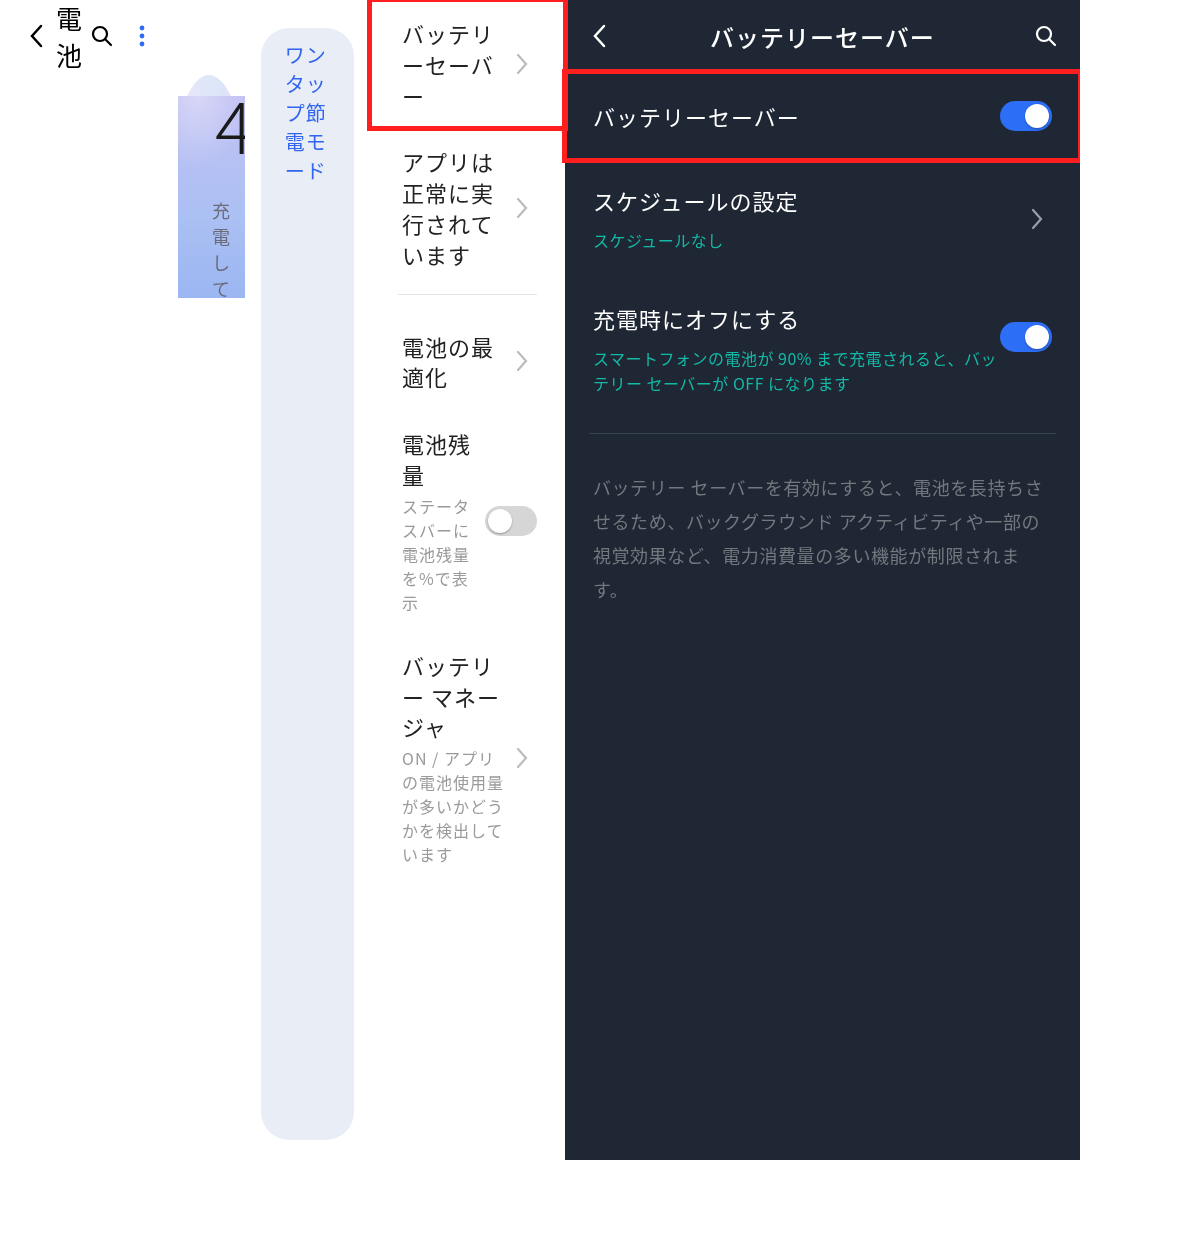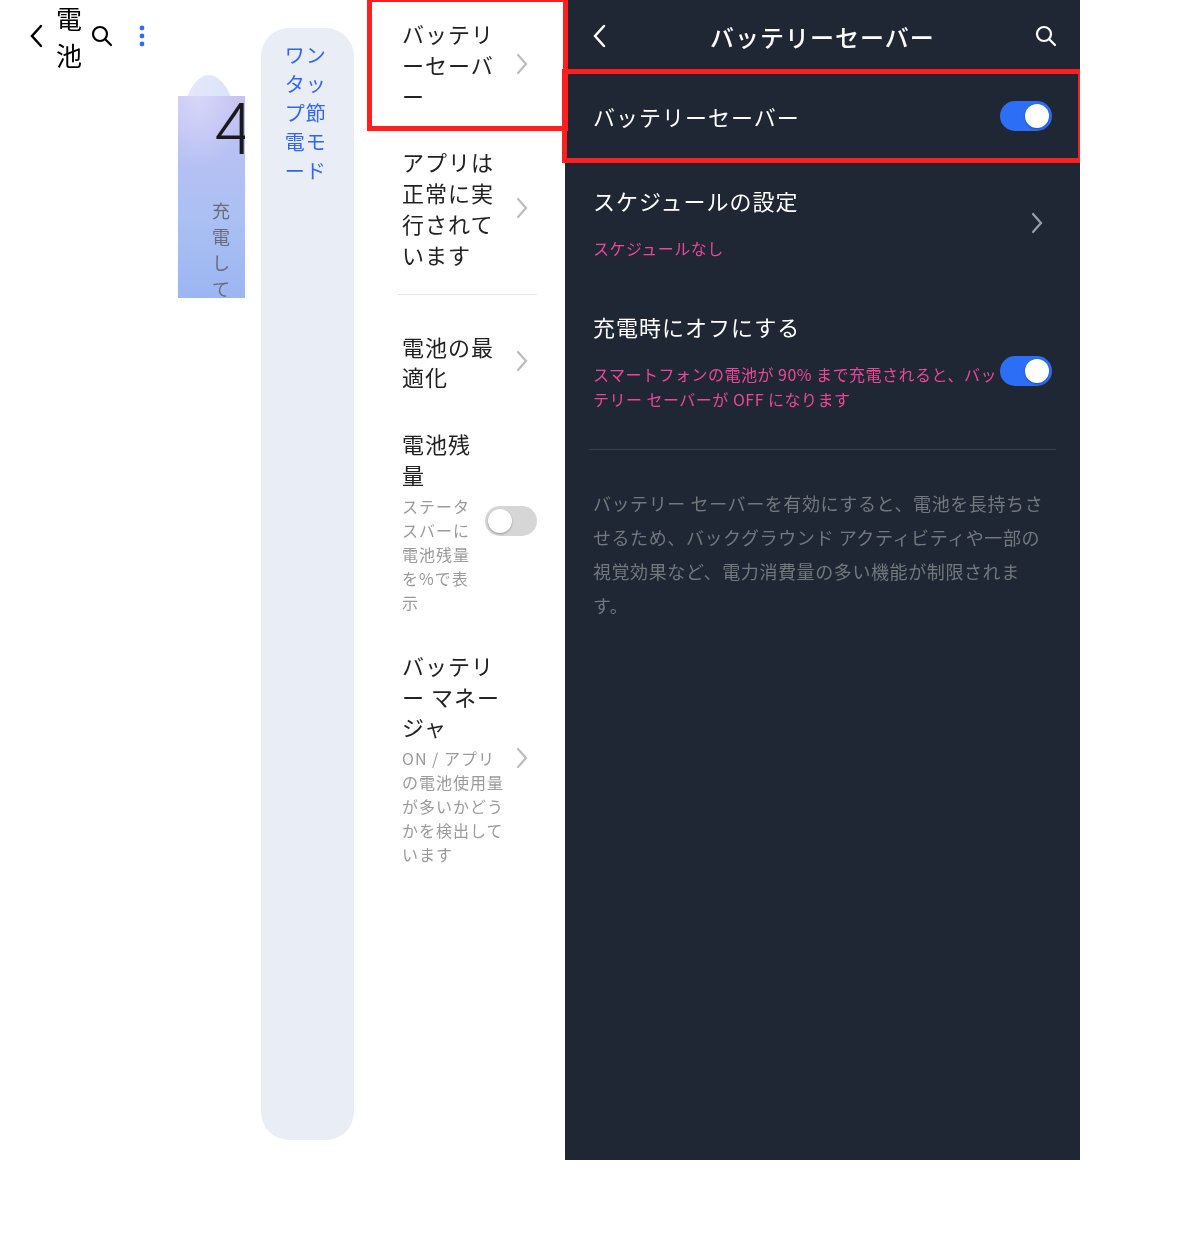--- a/index.html
+++ b/index.html
@@ -50,21 +50,21 @@
 
 .screen-right { width: 540px; background:#1e2733; color:#fff; display:flex; flex-direction:column; }
 .header-dark { height: 72px; display:flex; align-items:center; padding:0 14px; }
 .header-dark .back{ width:40px; display:flex;justify-content:center;align-items:center;}
 .header-dark .title{ flex:1; text-align:center; font-size:24px; font-weight:500; letter-spacing:1px;}
 .header-dark .search{ width:40px; display:flex;justify-content:center;align-items:center;}
 
 .row-dark{ display:flex; align-items:center; padding:24px 28px; }
 .row-dark .text{ flex:1; }
 .row-dark .title2{ font-size:22px; color:#fff; letter-spacing:1px; }
-.row-dark .sub{ font-size:16px; color:#ec4899; letter-spacing:0.5px; margin-top:20px; line-height:1.6; }
+.row-dark .sub{ font-size:16px; color:#14b8a6; letter-spacing:0.5px; margin-top:12px; line-height:1.6; }
 .row-dark .chev{ width:30px; display:flex; justify-content:center; }
 .divider-dark{ height:1px; background:#384150; margin:12px 24px 24px; }
 .desc-dark{ color:#72787e; font-size:18px; line-height:1.9; padding: 12px 28px; letter-spacing:0.6px;}
 
 svg{ display:block; }
 </style>
 </head>
 <body>
 
 <div class="screen-left">
@@ -200,21 +200,21 @@
       <div class="title2">スケジュールの設定</div>
       <div class="sub">スケジュールなし</div>
     </div>
     <div class="chev">
       <svg width="12" height="22" viewBox="0 0 12 22">
           <path d="M2 2 L10 11 L2 20" stroke="#9aa0a6" stroke-width="2.2" fill="none" stroke-linecap="round"></path>
         </svg>
     </div>
   </div>
 
-  <div class="row-dark" style="align-items:center;">
+  <div class="row-dark" style="align-items:flex-start;">
     <div class="text">
       <div class="title2">充電時にオフにする</div>
       <div class="sub">スマートフォンの電池が 90% まで充電されると、バッテリー セーバーが OFF になります</div>
     </div>
     <div class="toggle on" style="margin-top:20px;">
       <div class="knob"></div>
     </div>
   </div>
 
   <div class="divider-dark"></div>

